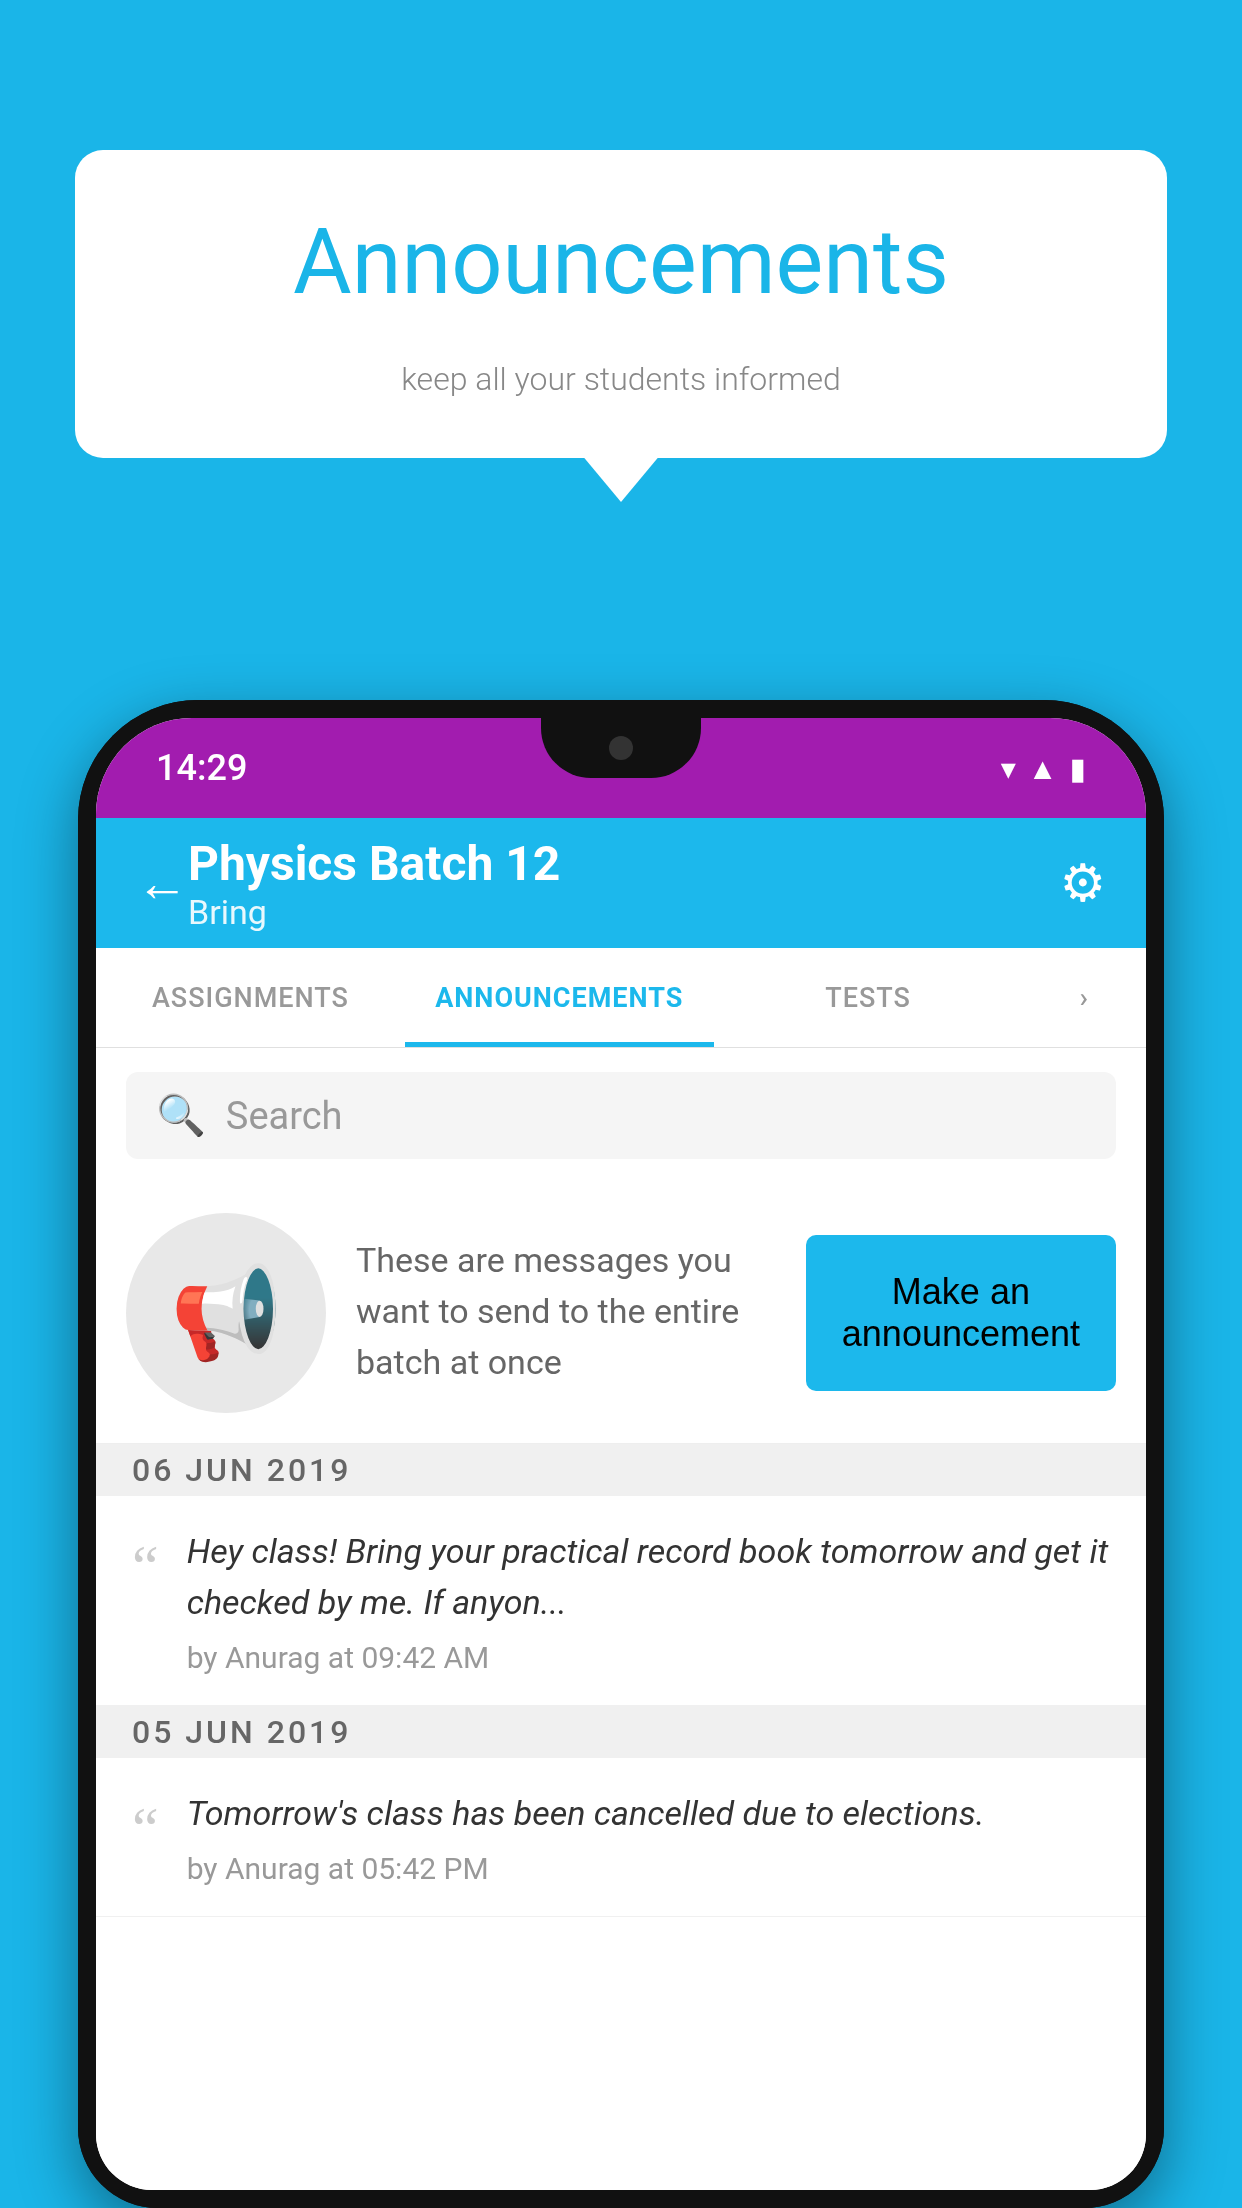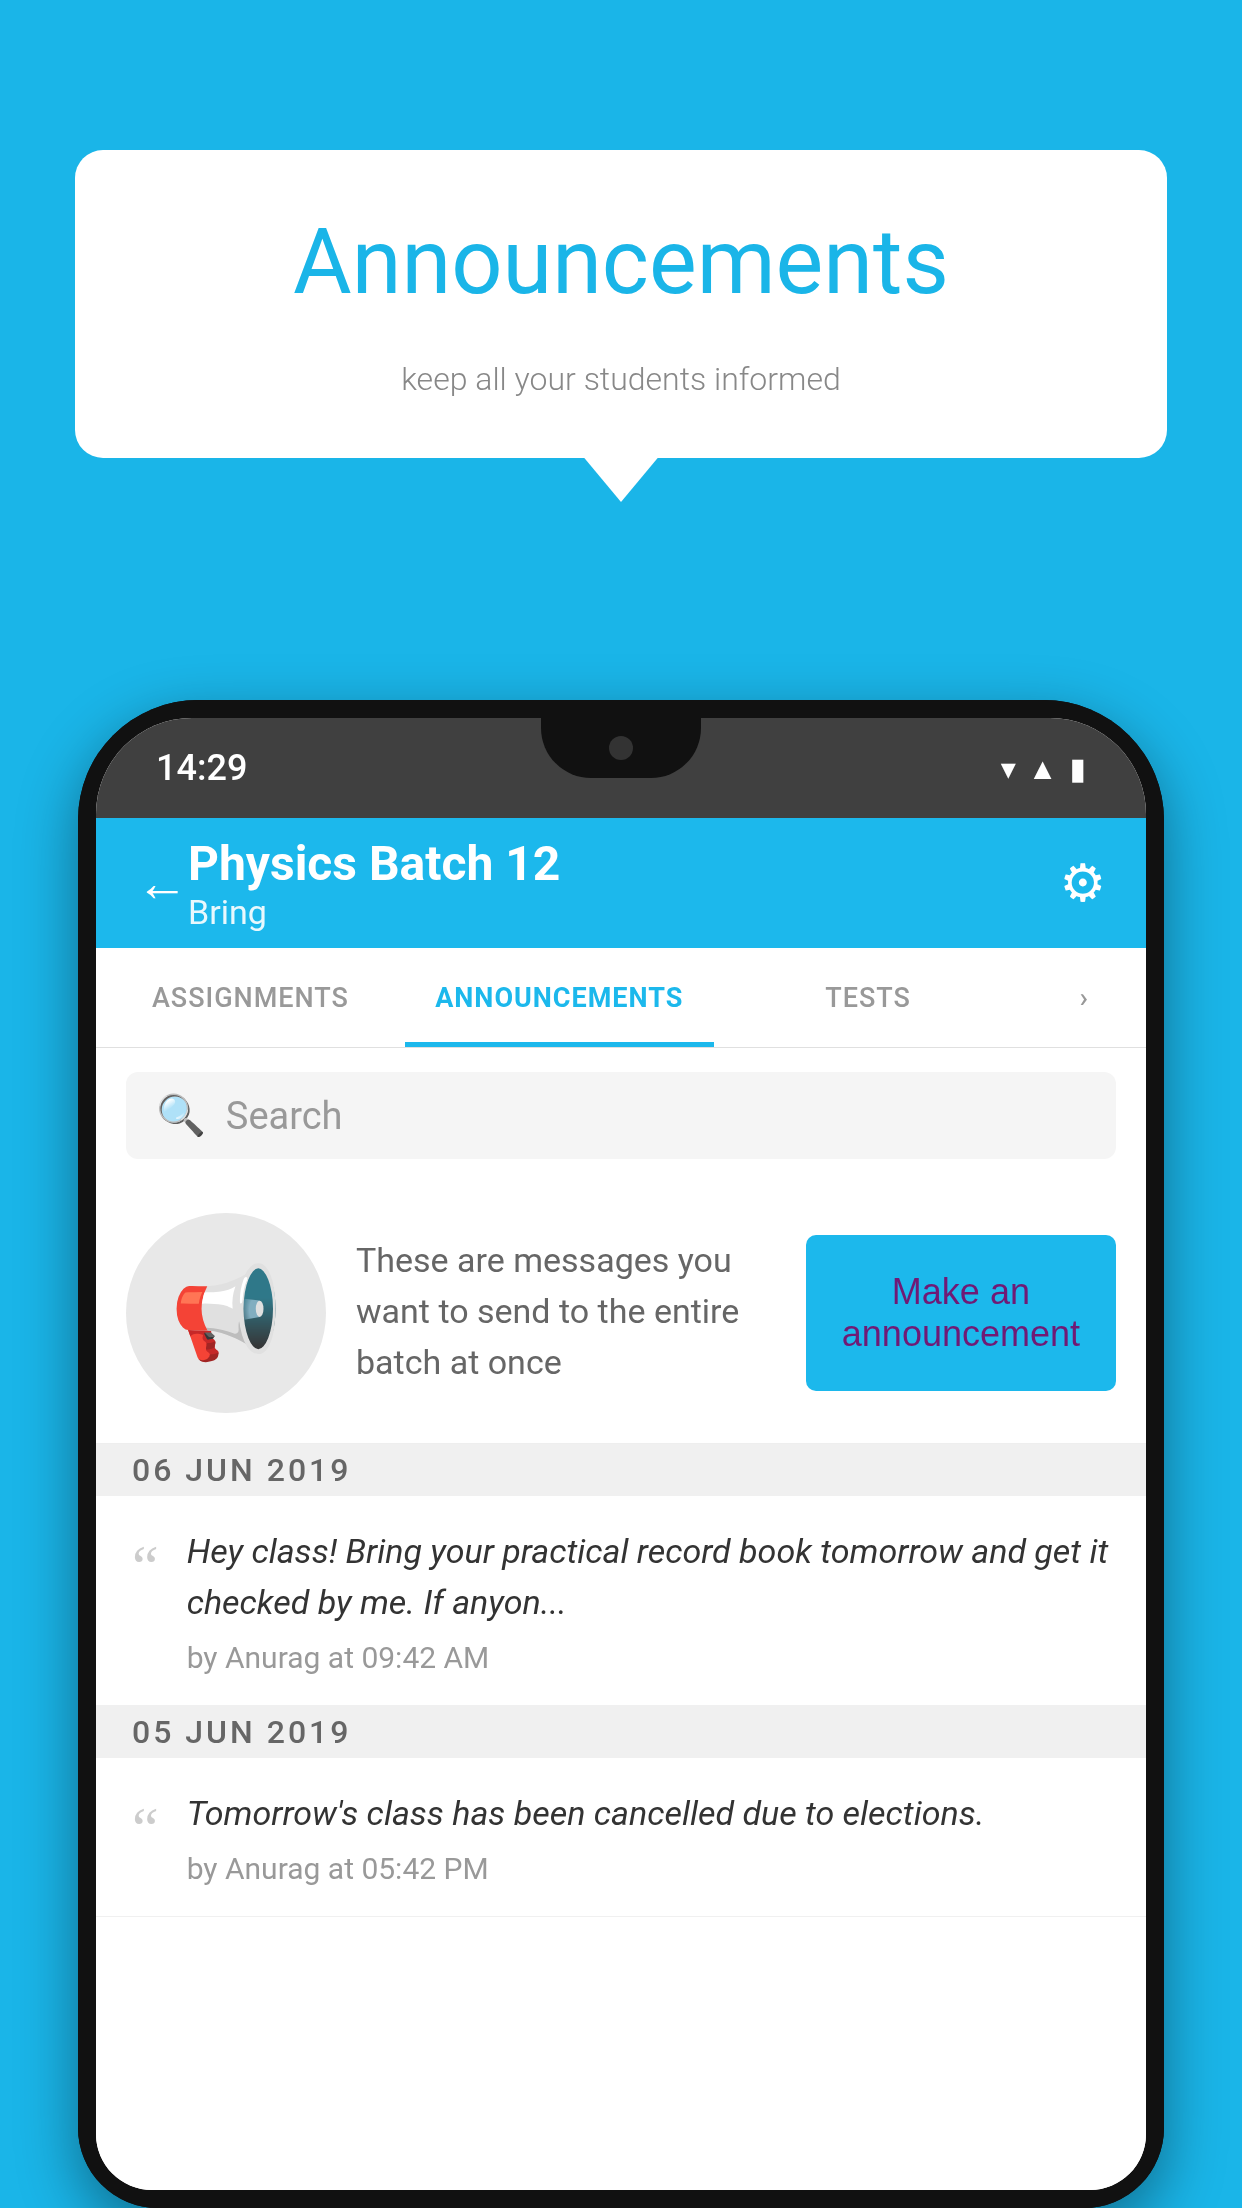--- a/index.html
+++ b/index.html
@@ -68,21 +68,21 @@
       right: 78px;
       bottom: 0;
       background: #111;
       border-radius: 120px 120px 80px 80px;
       padding: 0;
       overflow: hidden;
       box-shadow: 0 20px 60px rgba(0,0,0,0.4);
     }
 
     .phone-notch-area {
-      background: #404040;
+      background: #a21caf;
       height: 100px;
       display: flex;
       align-items: center;
       justify-content: space-between;
       padding: 0 60px;
       position: relative;
     }
 
     .phone-notch {
       position: absolute;
@@ -263,21 +263,21 @@
     }
 
     .promo-text {
       font-size: 34px;
       color: #666;
       line-height: 1.5;
     }
 
     .make-announcement-btn {
       background: #1cb8ec;
-      color: #701a75;
+      color: #000000;
       border: none;
       border-radius: 10px;
       padding: 36px 36px;
       font-size: 36px;
       font-weight: 500;
       cursor: pointer;
       align-self: flex-start;
     }
 
     

